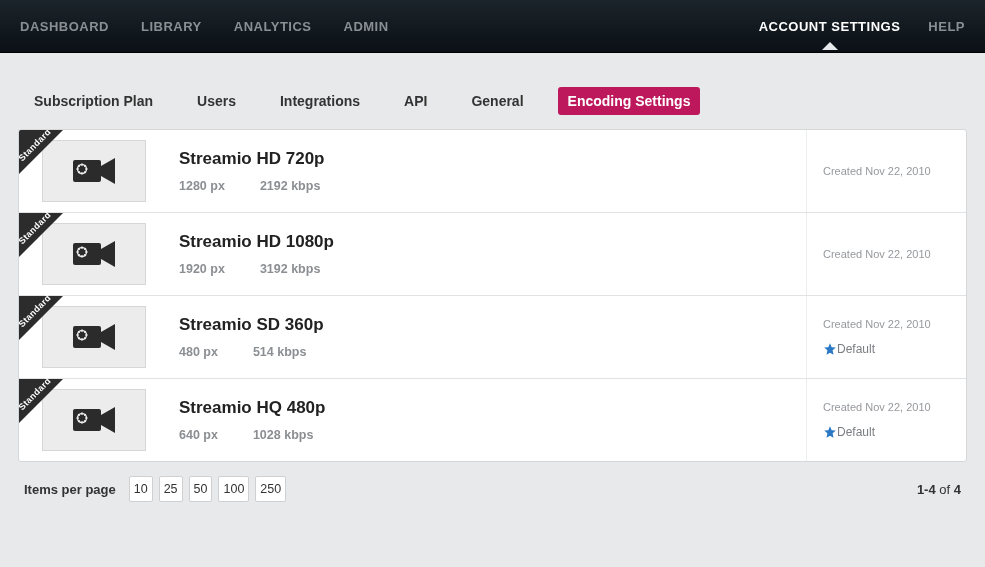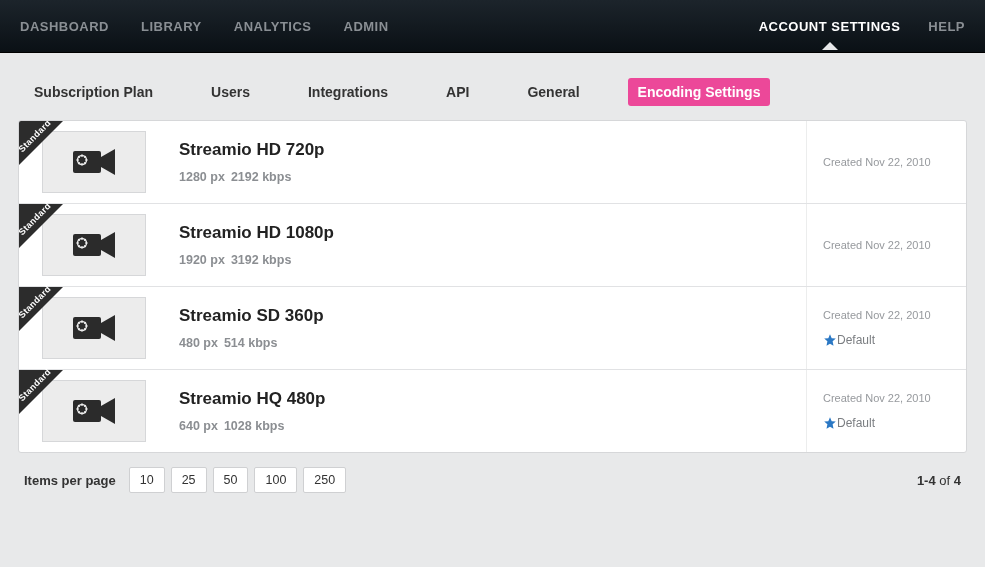--- a/index.html
+++ b/index.html
@@ -39,34 +39,34 @@
     left: 50%;
     transform: translateX(-50%);
     width: 0; height: 0;
     border-left: 8px solid transparent;
     border-right: 8px solid transparent;
     border-bottom: 8px solid #e8e9ea;
   }
   
   .subnav {
     display: flex;
-    gap: 38px;
-    padding: 25px 24px 14px;
+    gap: 24px;
+    padding: 34px 24px 14px;
     align-items: center;
   }
   .subnav-item {
     font-size: 14px;
     font-weight: 700;
     color: #333;
     cursor: pointer;
     padding: 6px 10px;
     border-radius: 3px;
   }
   .subnav-item.active {
-    background: #ec4899;
+    background: #be185d;
     color: #fff;
   }
   .content { padding: 0 18px; }
   
   .section-header {
     background: #fefefe;
     border: 1px solid #d6d7d9;
     border-radius: 4px;
     padding: 12px 16px;
     display: flex;
@@ -158,21 +158,21 @@
   .profile-name {
     font-size: 17px;
     font-weight: 700;
     color: #222;
   }
   .profile-meta {
     font-size: 12.5px;
     color: #8b8e92;
     font-weight: 600;
     display: flex;
-    gap: 6px;
+    gap: 35px;
   }
   .profile-side {
     width: 160px;
     border-left: 1px solid #eceded;
     padding: 14px 16px;
     display: flex;
     flex-direction: column;
     justify-content: center;
     gap: 12px;
   }
@@ -193,21 +193,21 @@
     display: flex;
     align-items: center;
     padding: 14px 6px;
     font-size: 13px;
     color: #333;
   }
   .footer .label { margin-right: 13px; font-weight: 700; }
   .page-btn {
     background: #fff;
     border: 1px solid #cfd0d2;
-    padding: 5px 10px;
+    padding: 5px 4px;
     margin-right: 6px;
     border-radius: 2px;
     font-size: 12.5px;
     cursor: pointer;
     color: #333;
   }
   .footer .range { margin-left: auto; font-size: 13px; }
   .footer .range .bold { font-weight: 700; }
 </style>
 </head>

